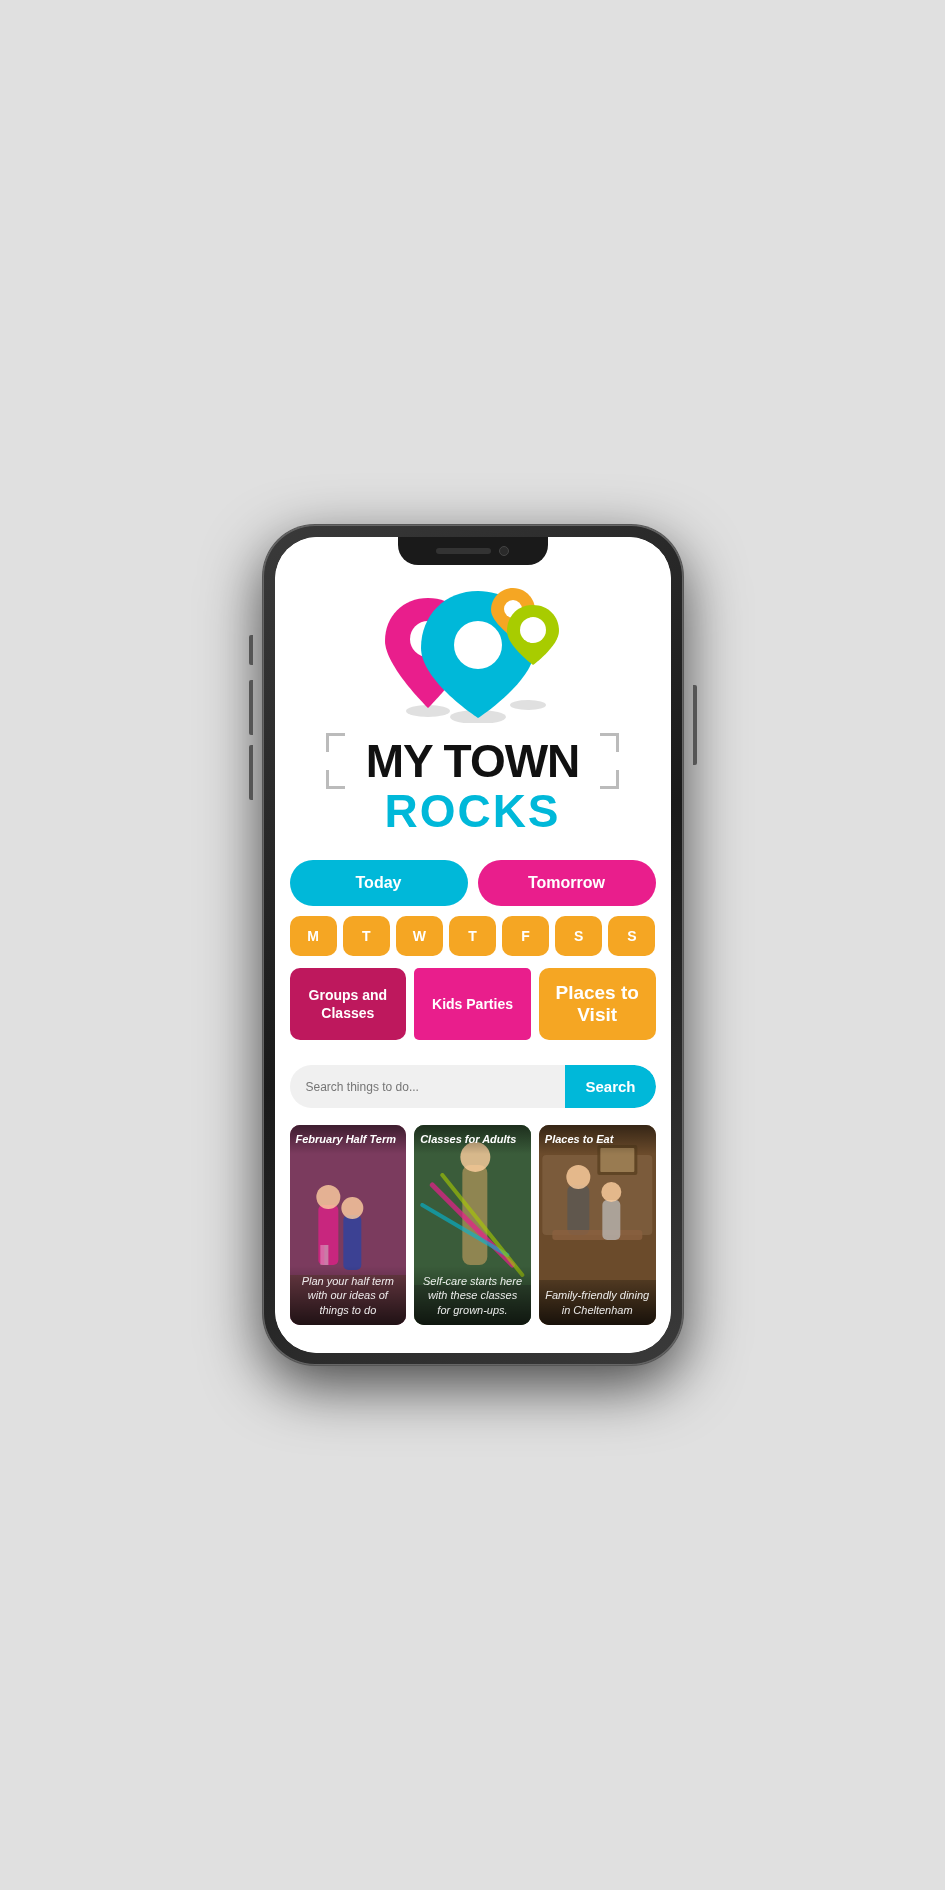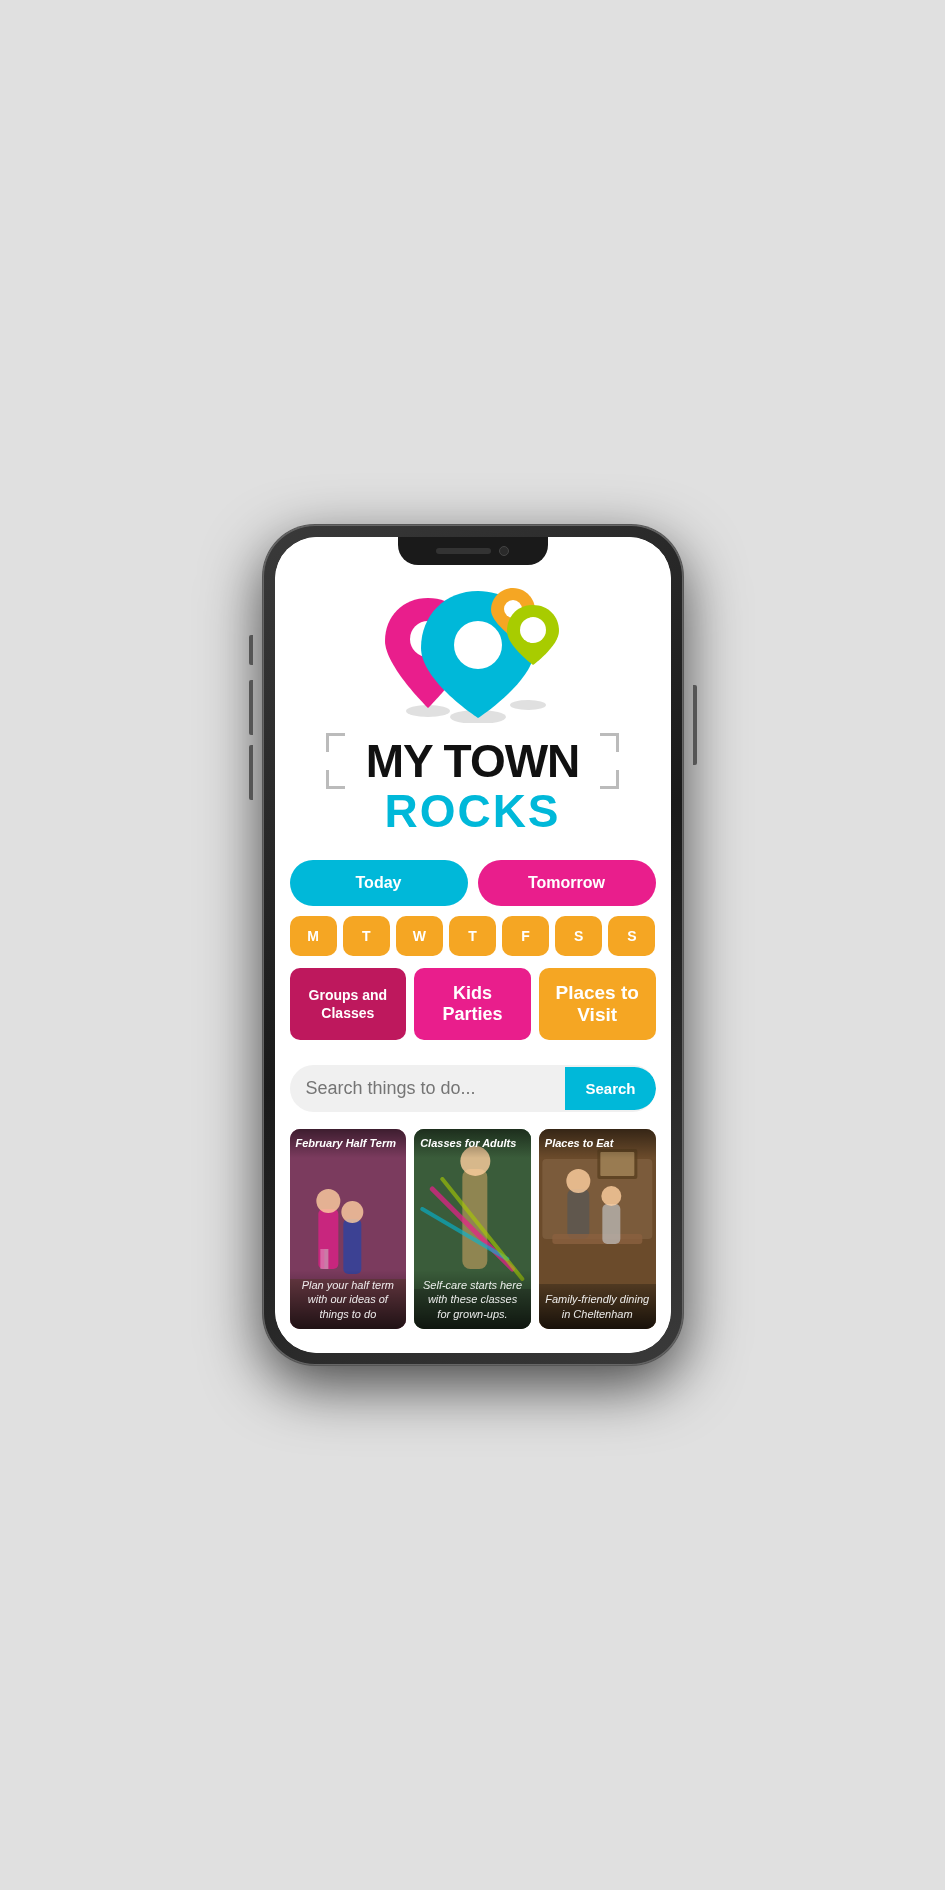--- a/index.html
+++ b/index.html
@@ -289,23 +289,23 @@
       font-weight: 700;
       cursor: pointer;
       line-height: 1.3;
     }
 
     .btn-parties {
       flex: 1;
       background: #e91e8c;
       color: white;
       border: none;
-      border-radius: 10px;
+      border-radius: 5px;
       padding: 14px 8px;
-      font-size: 18px;
+      font-size: 14px;
       font-weight: 700;
       cursor: pointer;
     }
 
     .btn-places {
       flex: 1;
       background: #f5a623;
       color: white;
       border: none;
       border-radius: 10px;
@@ -326,21 +326,21 @@
       border-radius: 25px;
       overflow: hidden;
       align-items: center;
     }
 
     .search-input {
       flex: 1;
       background: transparent;
       border: none;
       padding: 13px 16px;
-      font-size: 18px;
+      font-size: 12px;
       color: #999;
       outline: none;
     }
 
     .search-button {
       background: #00b8d9;
       color: white;
       border: none;
       padding: 13px 20px;
       font-size: 15px;

